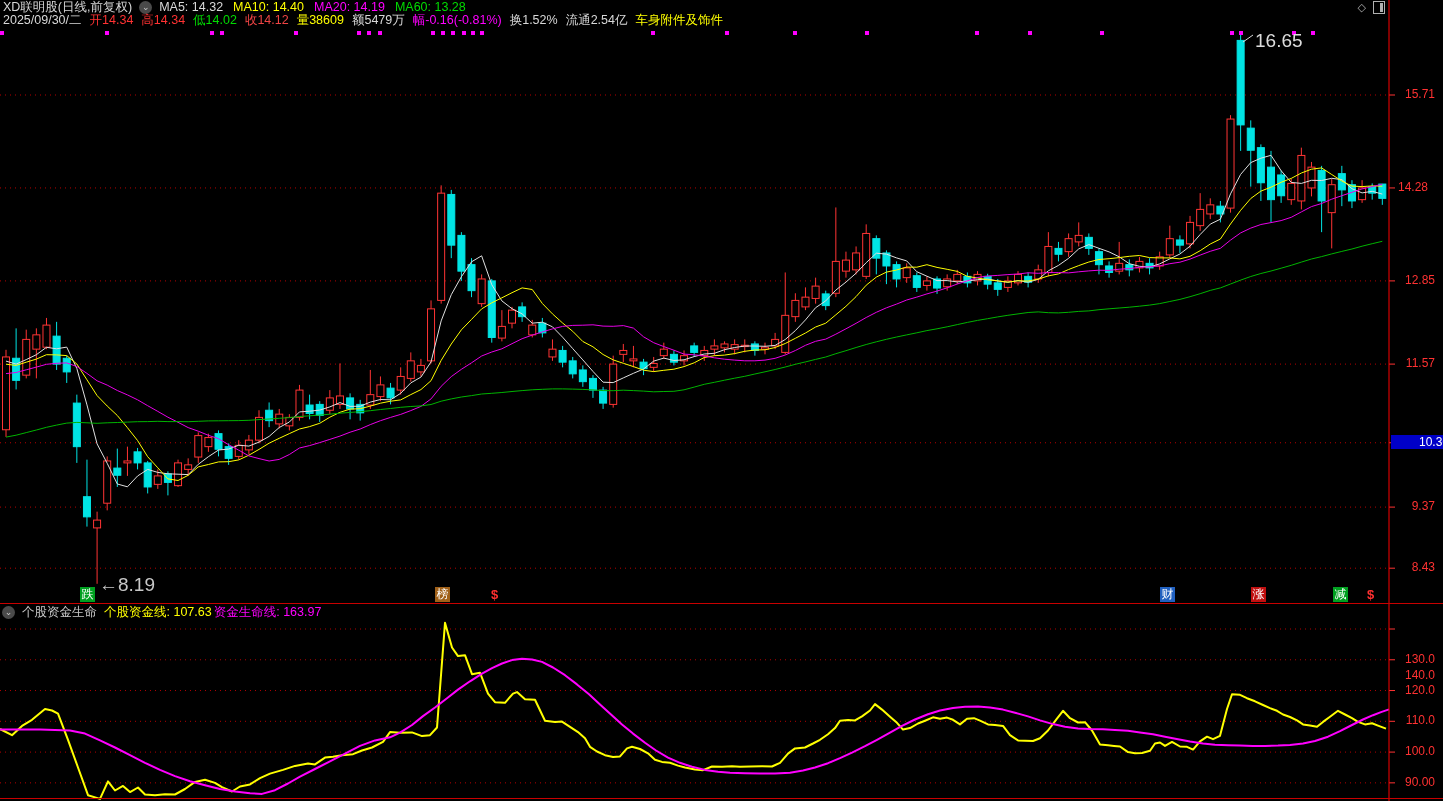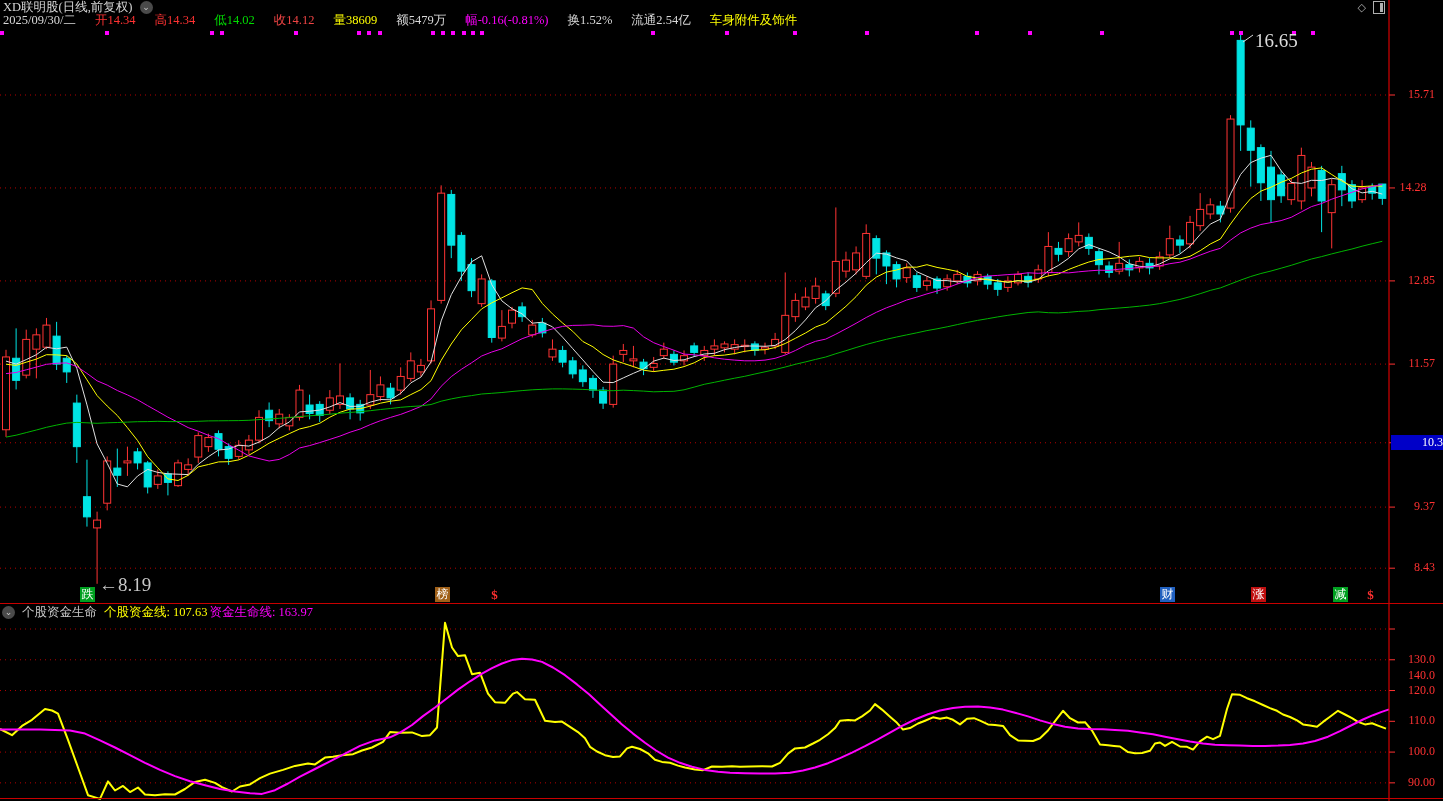--- a/index.html
+++ b/index.html
@@ -1,17 +1,17 @@
 <!DOCTYPE html>
 <html><head>
 <meta charset="utf-8">
 <style>
   html,body{margin:0;padding:0;background:#000;}
   .screen{position:relative;width:1443px;height:801px;background:#000;overflow:hidden;
-          font-family:Liberation Serif, serif;-webkit-font-smoothing:none;}
+          font-family:Liberation Sans, sans-serif;-webkit-font-smoothing:none;}
   .hrow{position:absolute;left:3px;display:flex;align-items:center;gap:7px;white-space:nowrap;
         font-size:12.5px;color:#d8d8d8;z-index:30;}
   #row1{top:0;height:14px;}
   #row2{top:13px;height:15px;}
   .circle-icon{display:inline-block;width:13px;height:13px;border-radius:50%;background:#4a4a4a;
         color:#c8c8c8;font-size:9px;line-height:12px;text-align:center;}
   .win-icons{position:absolute;top:1px;right:58px;color:#b0b0b0;font-size:11px;z-index:30;
         display:flex;gap:7px;align-items:center;}
   .box-icon{display:inline-block;width:10px;height:11px;border:1px solid #b0b0b0;position:relative;}
   .box-icon i{position:absolute;right:1px;top:1px;bottom:1px;width:3px;background:#b0b0b0;}
@@ -27,24 +27,30 @@
         align-items:center;font-size:12.5px;color:#c8c8c8;z-index:30;white-space:nowrap;}
 </style>
 </head>
 <body>
 
 <div class="screen">
 
   <div class="hrow" id="row1">
     <span>XD联明股(日线,前复权)</span>
     <span class="circle-icon">⌄</span>
+    <span id="ma-labels" style="display:flex;gap:10px;">
+        <span style="color: rgb(216, 216, 216);">MA5: 14.32</span>
+        <span style="color: rgb(255, 255, 0);">MA10: 14.40</span>
+        <span style="color: rgb(255, 0, 255);">MA20: 14.19</span>
+        <span style="color: rgb(0, 220, 0);">MA60: 13.28</span>
+      </span>
   </div>
 
   <div class="hrow" id="row2">
-    <span id="info-row" style="display:flex;gap:19px;">
+    <span id="info-row" style="display:flex;gap:8px;">
         <span style="color: rgb(216, 216, 216);">2025/09/30/二</span>
         <span style="color: rgb(255, 50, 50);">开14.34</span>
         <span style="color: rgb(255, 50, 50);">高14.34</span>
         <span style="color: rgb(0, 220, 0);">低14.02</span>
         <span style="color: #ef4444; text-align: right;">收14.12</span>
         <span style="color: rgb(255, 255, 0);">量38609</span>
         <span style="color: rgb(216, 216, 216);">额5479万</span>
         <span style="color: rgb(255, 0, 255);">幅-0.16(-0.81%)</span>
         <span style="color: rgb(216, 216, 216);">换1.52%</span>
         <span style="color: rgb(216, 216, 216);">流通2.54亿</span>

